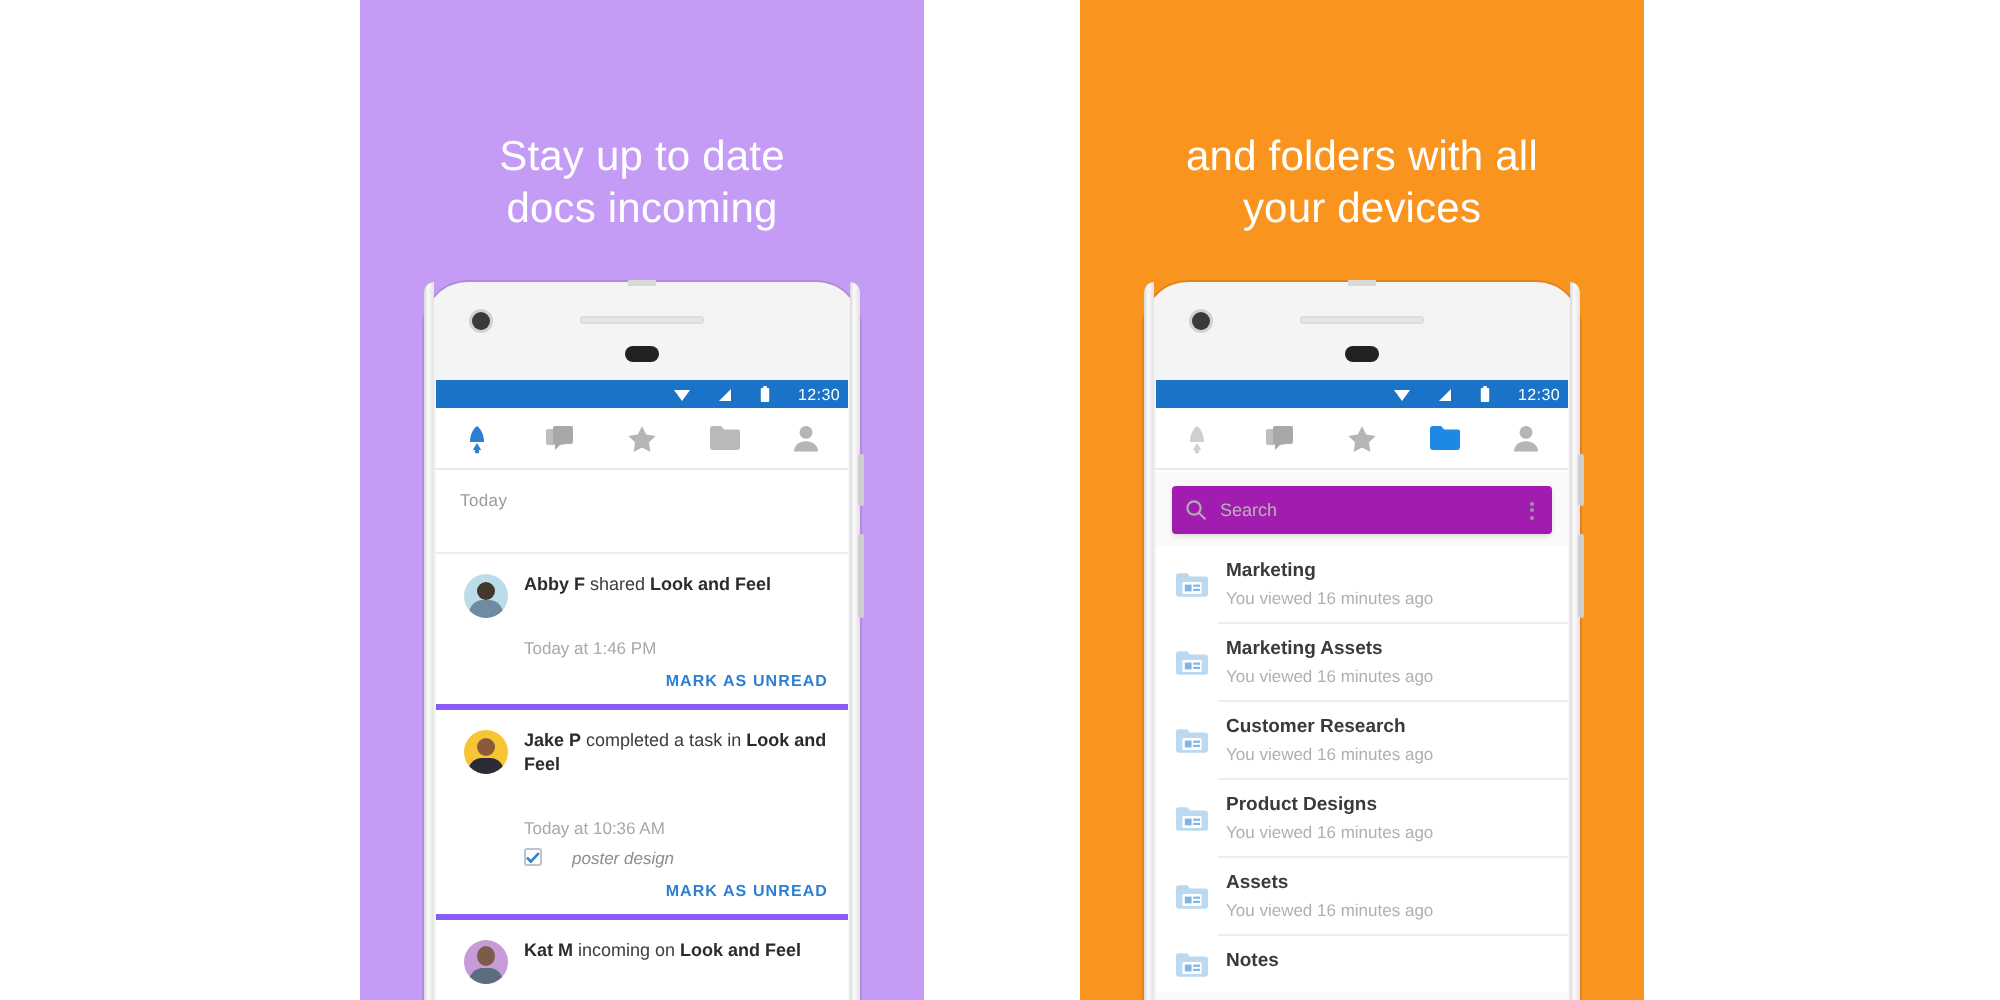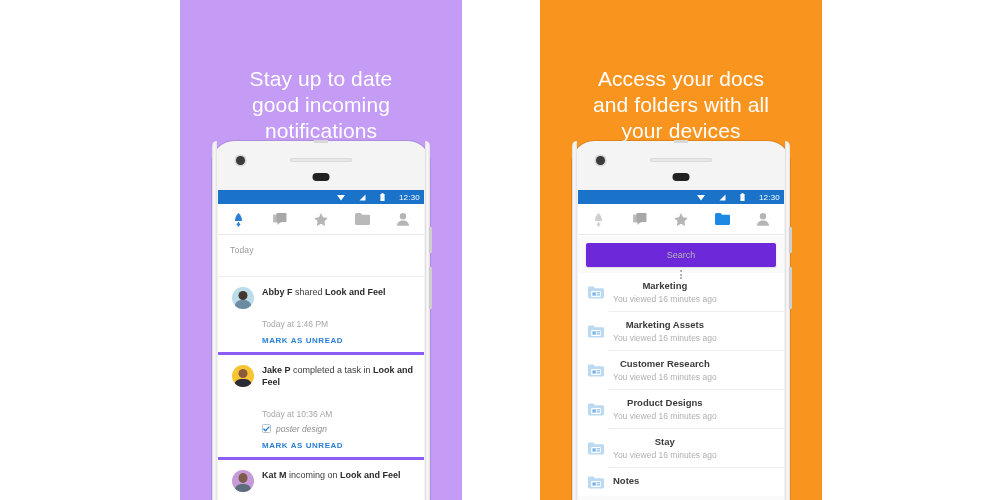--- a/index.html
+++ b/index.html
@@ -114,67 +114,64 @@
   .av-abby { background: #bcdcea; }
   .av-jake { background: #f7c534; }
   .av-kat  { background: #c79ad8; }
   .av-head { position: absolute; left: 50%; transform: translateX(-50%); border-radius: 50%; }
   .av-body { position: absolute; left: 50%; transform: translateX(-50%); border-radius: 7px 7px 0 0; bottom: 0; }
   .notif-body { flex: 1; min-width: 0; }
   .n-title { font-size: 9px; line-height: 12.5px; color: #3c3c3c; }
   .n-title b { font-weight: bold; color: #2b2b2b; }
   .n-time { font-size: 8.5px; color: #a8a8a8; margin-top: 20px; }
   .n-text { font-size: 9px; color: #4a4a4a; line-height: 13px; margin-top: 4px; }
-  .n-task { display: flex; align-items: center; gap: 5px; margin-top: 5px; }
+  .n-task { display: flex; align-items: center; gap: 15px; margin-top: 5px; }
   .chk {
     width: 9px; height: 9px; border-radius: 1.5px;
     border: 1px solid #b9c4cc; background: #fff;
     display: flex; align-items: center; justify-content: center; flex: 0 0 9px;
   }
   .n-task span { font-size: 8.5px; color: #8d8d8d; font-style: italic; }
   .mark {
     margin-top: 7px; font-size: 8px; color: #2c7fd4;
-    letter-spacing: .55px; font-weight: bold;
+    letter-spacing: .55px; font-weight: bold; text-align: right;
   }
 
   
   .files-scroll { position: absolute; top: 46px; left: 0; right: 0; bottom: 0; background: #fafafa; }
   .searchwrap { padding: 7px 8px 6px 8px; background: #fafafa; }
   .searchbar {
-    background: #6d28d9; border-radius: 2px; height: 24px;
+    background: #a21caf; border-radius: 2px; height: 24px;
     display: flex; align-items: center; gap: 7px; padding: 0 7px;
     box-shadow: 0 1px 2px rgba(0,0,0,.13);
-    flex-direction: column;
   }
   .search-ph { flex: 1; font-size: 9px; color: #b5b5b5; }
   .kebab { display: flex; flex-direction: column; gap: 1.5px; padding: 3px 2px; }
   .kebab i { width: 2px; height: 2px; border-radius: 50%; background: #9a9a9a; display: block; }
 
-  .filelist { background: #fff; text-align: center; }
+  .filelist { background: #fff; }
   .file-row { display: flex; align-items: center; gap: 9px; padding: 7px 10px; }
   .fi-name { font-size: 9.5px; color: #3a3a3a; font-weight: bold; line-height: 12px; }
   .fi-sub  { font-size: 8.5px; color: #b0b0b0; margin-top: 2px; }
   .file-sep { height: 1px; background: #eeeeee; margin-left: 31px; }
 </style>
 </head>
 <body>
 
 <div class="stage">
 
   <div class="panel panel-left">
     <div class="promo-head">
       <div>Stay up to date</div>
-      <div>good incoming</div>
-      <div>notifications</div>
+      <div>docs incoming</div>
     </div>
   </div>
 
   <div class="panel panel-right">
     <div class="promo-head">
-      <div>Access your docs</div>
       <div>and folders with all</div>
       <div>your devices</div>
     </div>
   </div>
 
   <div class="phone phone-left">
     <div class="top-notch"></div>
     <div class="bezel-side l"></div>
     <div class="bezel-side r">
       <div class="btn-side btn-power"></div>
@@ -426,21 +423,21 @@
 
           <div class="file-row">
             <svg width="16" height="13" viewBox="0 0 16 13">
                 <path d="M0 2A1.4 1.4 0 011.4.6h4.2L7 2.3h7.6A1.4 1.4 0 0116 3.7v7.3a1.4 1.4 0 01-1.4 1.4H1.4A1.4 1.4 0 010 11z" fill="#bcd9f2"></path>
                 <rect x="3.2" y="5" width="9.6" height="6" rx=".8" fill="#fff"></rect>
                 <rect x="4.4" y="6.3" width="3.4" height="3.4" fill="#7fb5e8"></rect>
                 <rect x="8.6" y="6.3" width="3.4" height="1.1" fill="#7fb5e8"></rect>
                 <rect x="8.6" y="8.4" width="3.4" height="1.1" fill="#7fb5e8"></rect>
               </svg>
             <div>
-              <div class="fi-name">Stay</div>
+              <div class="fi-name">Assets</div>
               <div class="fi-sub">You viewed 16 minutes ago</div>
             </div>
           </div>
           <div class="file-sep"></div>
 
           <div class="file-row">
             <svg width="16" height="13" viewBox="0 0 16 13">
                 <path d="M0 2A1.4 1.4 0 011.4.6h4.2L7 2.3h7.6A1.4 1.4 0 0116 3.7v7.3a1.4 1.4 0 01-1.4 1.4H1.4A1.4 1.4 0 010 11z" fill="#bcd9f2"></path>
                 <rect x="3.2" y="5" width="9.6" height="6" rx=".8" fill="#fff"></rect>
                 <rect x="4.4" y="6.3" width="3.4" height="3.4" fill="#7fb5e8"></rect>

